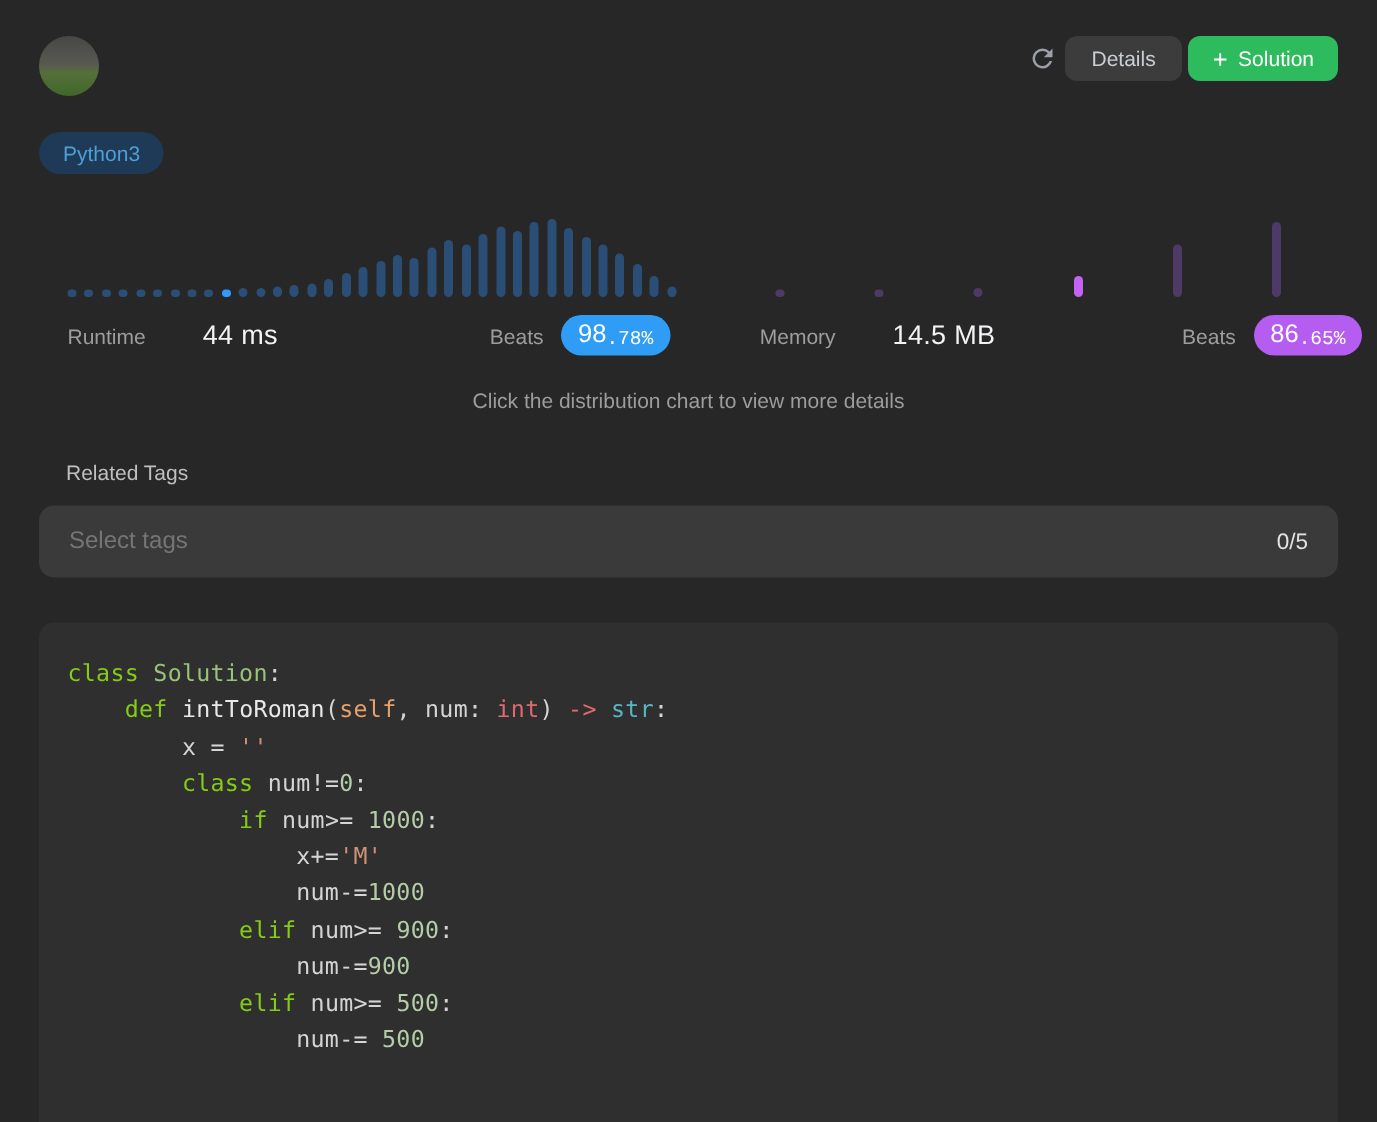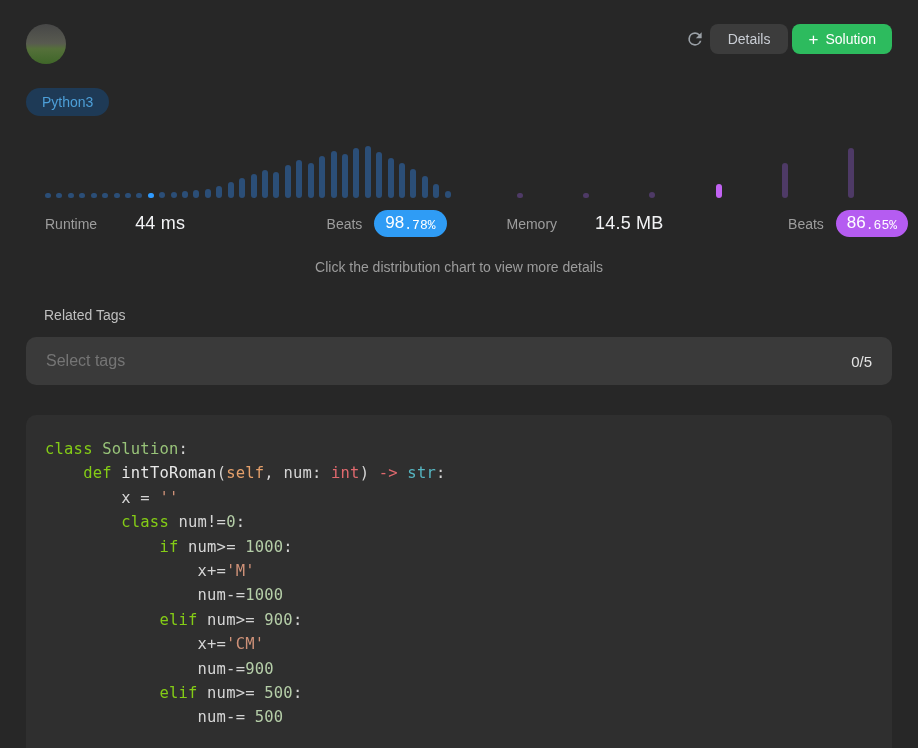--- a/index.html
+++ b/index.html
@@ -187,17 +187,16 @@
 
 <div class="code-card" id="code-card">
     <div class="code-line"><span class="tk-kw">class</span><span class="tk-pl"> </span><span class="tk-cls">Solution</span><span class="tk-pl">:</span></div>
     <div class="code-line"><span class="tk-pl">    </span><span class="tk-kw">def</span><span class="tk-pl"> </span><span class="tk-fn">intToRoman</span><span class="tk-pl">(</span><span class="tk-slf">self</span><span class="tk-pl">, num: </span><span class="tk-typ">int</span><span class="tk-pl">) </span><span class="tk-op">-&gt;</span><span class="tk-pl"> </span><span class="tk-ret">str</span><span class="tk-pl">:</span></div>
     <div class="code-line"><span class="tk-pl">        x = </span><span class="tk-str">''</span></div>
     <div class="code-line"><span class="tk-pl">        </span><span class="tk-kw">class</span><span class="tk-pl"> num!=</span><span class="tk-num">0</span><span class="tk-pl">:</span></div>
     <div class="code-line"><span class="tk-pl">            </span><span class="tk-kw">if</span><span class="tk-pl"> num&gt;= </span><span class="tk-num">1000</span><span class="tk-pl">:</span></div>
     <div class="code-line"><span class="tk-pl">                x+=</span><span class="tk-str">'M'</span></div>
     <div class="code-line"><span class="tk-pl">                num-=</span><span class="tk-num">1000</span></div>
     <div class="code-line"><span class="tk-pl">            </span><span class="tk-kw">elif</span><span class="tk-pl"> num&gt;= </span><span class="tk-num">900</span><span class="tk-pl">:</span></div>
-    <div class="code-line"><span class="tk-pl">                x+=</span><span class="tk-str">'CM'</span></div>
     <div class="code-line"><span class="tk-pl">                num-=</span><span class="tk-num">900</span></div>
     <div class="code-line"><span class="tk-pl">            </span><span class="tk-kw">elif</span><span class="tk-pl"> num&gt;= </span><span class="tk-num">500</span><span class="tk-pl">:</span></div>
     <div class="code-line"><span class="tk-pl">                num-= </span><span class="tk-num">500</span></div>
   </div>
 
 </body></html>

